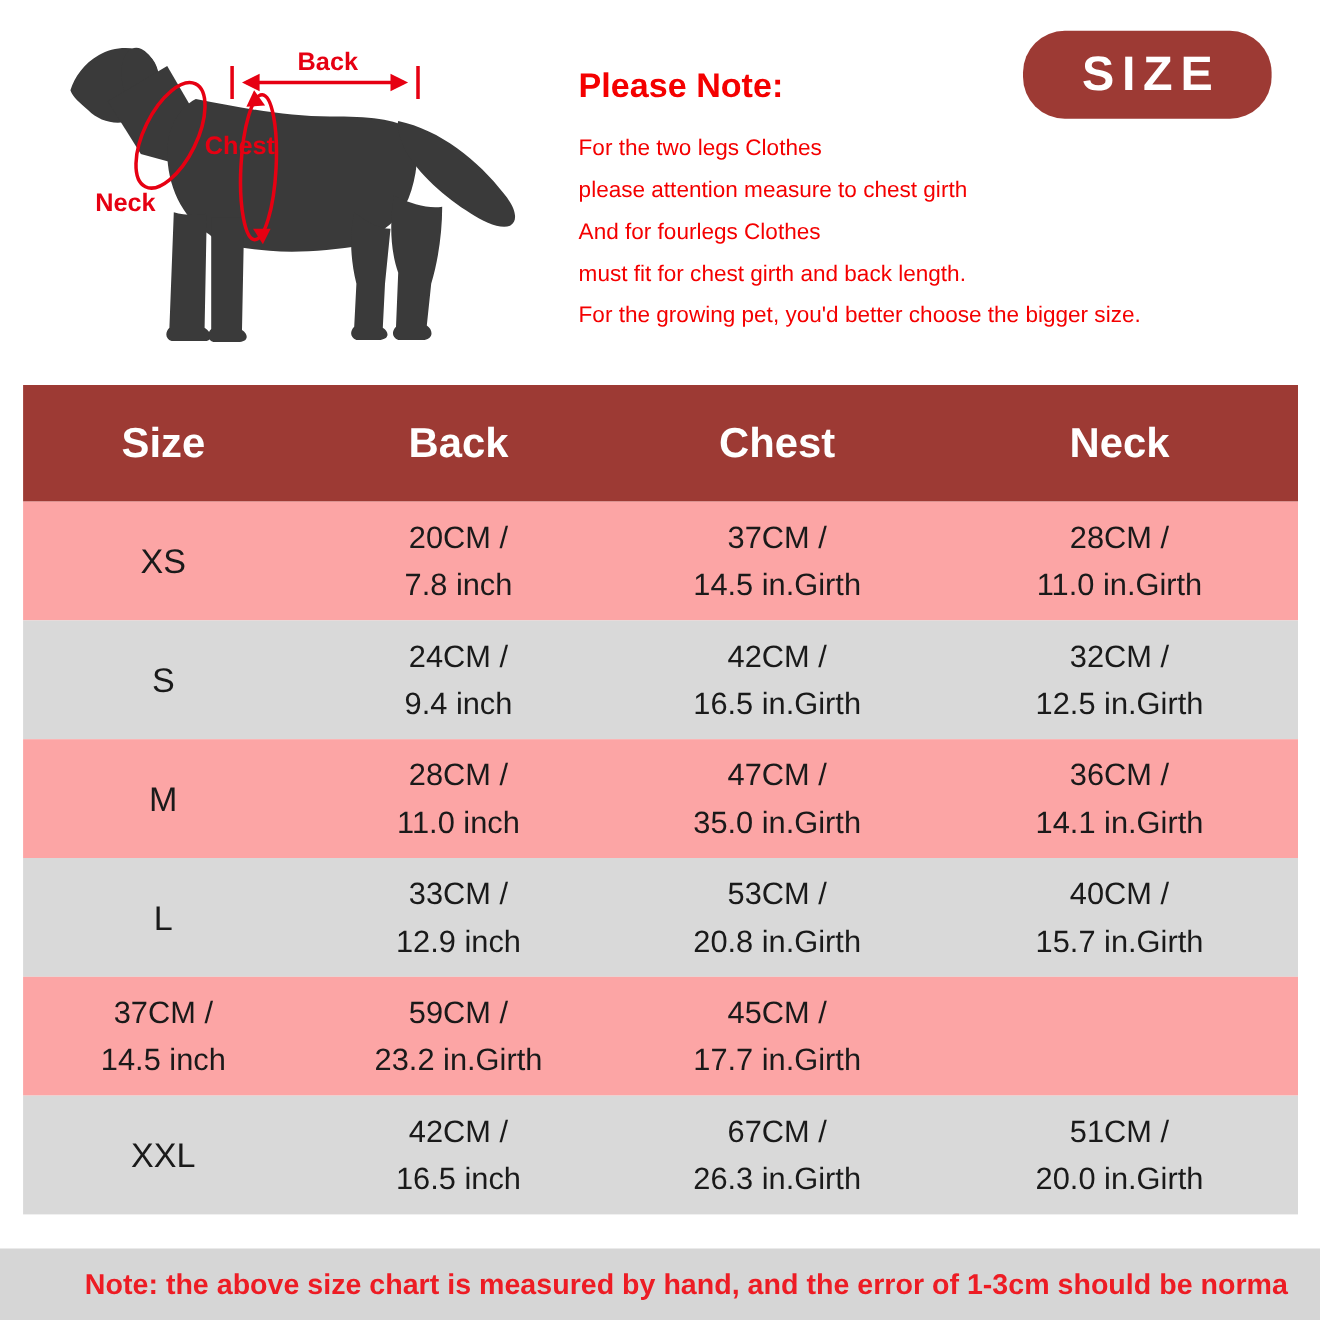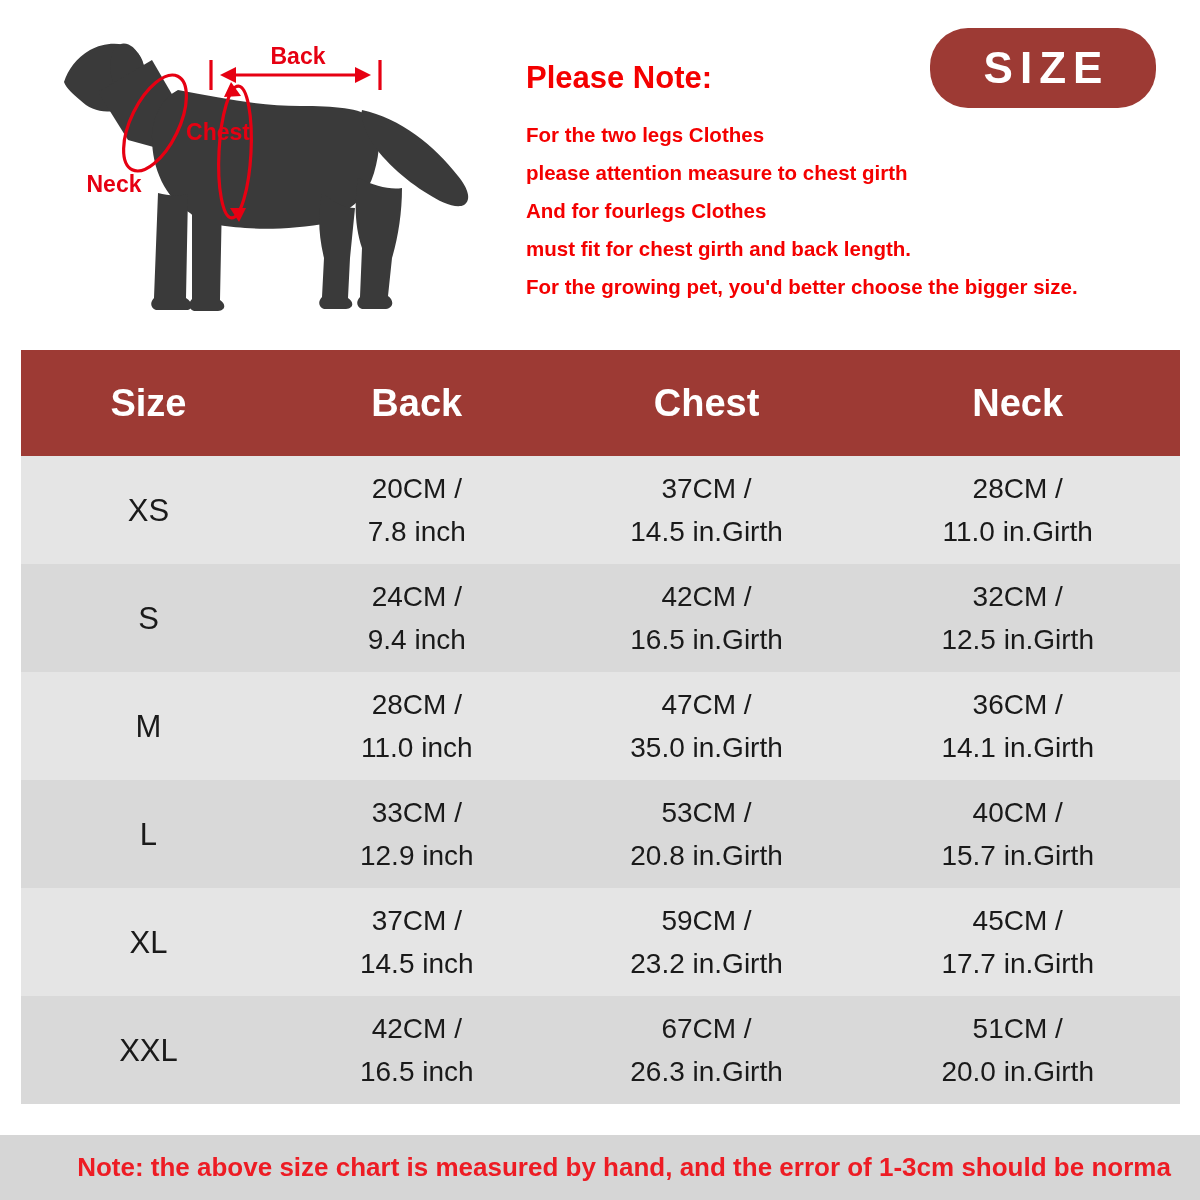--- a/index.html
+++ b/index.html
@@ -7,42 +7,42 @@
     position:relative; width:1200px; height:1200px; background:#ffffff;
     overflow:hidden; font-family:"Liberation Sans", sans-serif;
   }
 
   
   .dog-svg { position:absolute; left:40px; top:18px; }
 
   
   .note-panel { position:absolute; left:498px; top:60px; width:665px;margin-left:28px; }
   .note-heading { color:#f40000; font-size:31px; font-weight:bold; margin:0 0 20px 0; }
-  .note-line { color:#f40000; font-size:20.5px; font-weight:bold; line-height:38px; white-space:nowrap; }
+  .note-line { color:#f40000; font-size:20.5px; font-weight:normal; line-height:38px; white-space:nowrap; }
 
   
   .size-badge {
     position:absolute; left:930px; top:28px; width:226px; height:80px;
     background:#9d3a34; border-radius:38px;
     display:flex; align-items:center; justify-content:center;
   }
   .size-badge span {
     color:#ffffff; font-size:44px; font-weight:bold;
     letter-spacing:0.16em; padding-left:0.16em;
   }
 
   
   .size-table { position:absolute; left:21px; top:350px; width:1159px; }
   .thead, .trow { display:grid; grid-template-columns:22% 24.3% 25.7% 28%; }
   .thead { height:106px; background:#9d3a34; }
   .hcell {
     display:flex; align-items:center; justify-content:center;
     color:#ffffff; font-size:38px; font-weight:bold;
   }
-  .trow { height:108px; background:#e5e5e5; }
+  .trow { height:108px; background:#fca5a5; }
   .trow.alt { background:#d9d9d9; }
   .tcell {
     display:flex; flex-direction:column; align-items:center; justify-content:center;
     color:#1a1a1a; font-size:28px; line-height:43px; text-align:center;
   }
   .tcell.size-col { font-size:31px; }
 
   
   .footer-note {
     position:absolute; left:0; top:1135px; width:1200px; height:65px;
@@ -195,23 +195,20 @@
           <div class="tcell">
             <div class="cell-line">53CM /</div>
             <div class="cell-line">20.8 in.Girth</div>
           </div>
           <div class="tcell">
             <div class="cell-line">40CM /</div>
             <div class="cell-line">15.7 in.Girth</div>
           </div>
         </div>
         <div class="trow">
-          <div class="tcell size-col">
-            <div class="cell-line">XL</div>
-          </div>
           <div class="tcell">
             <div class="cell-line">37CM /</div>
             <div class="cell-line">14.5 inch</div>
           </div>
           <div class="tcell">
             <div class="cell-line">59CM /</div>
             <div class="cell-line">23.2 in.Girth</div>
           </div>
           <div class="tcell">
             <div class="cell-line">45CM /</div>

